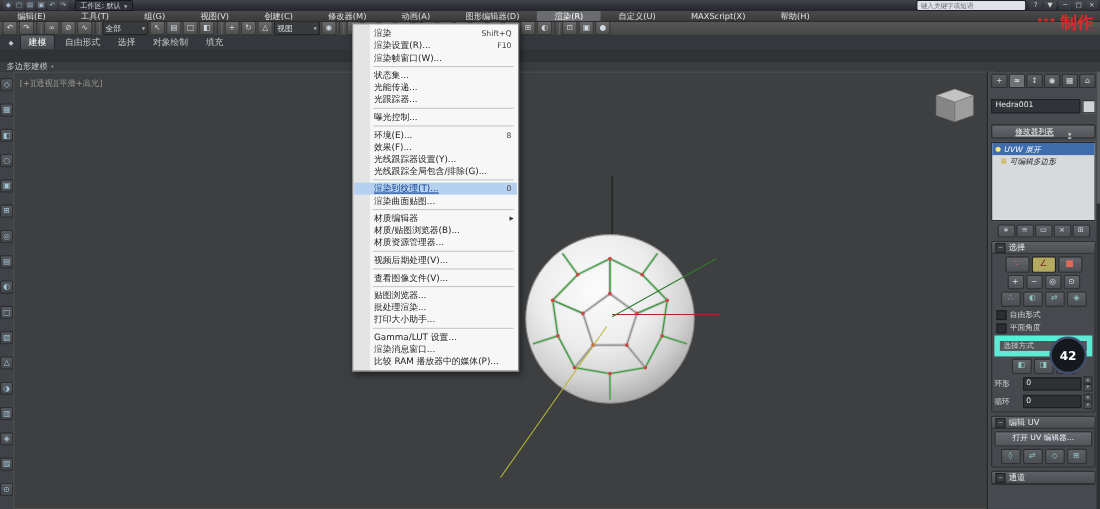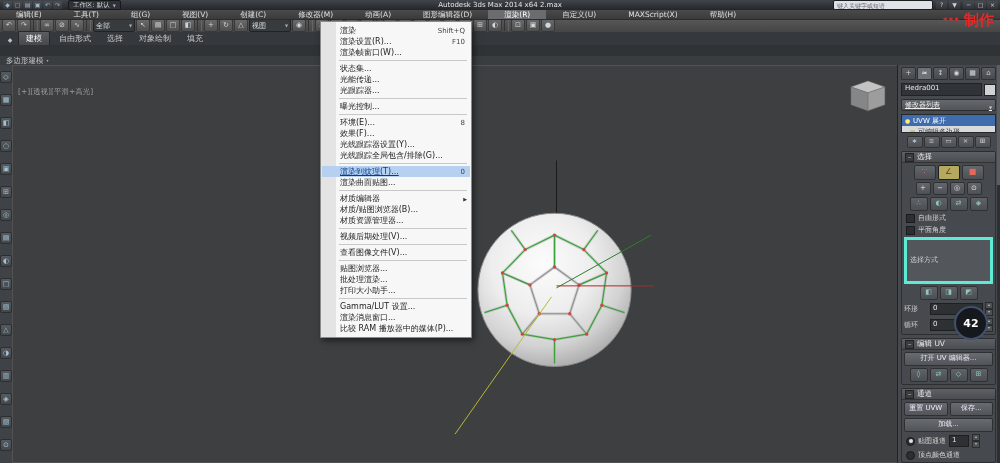--- a/index.html
+++ b/index.html
@@ -58,40 +58,40 @@
   
   #lefttools{position:absolute;left:0;top:65px;width:12px;bottom:0;background:#3f4246;
     border-right:1px solid #26282a;display:flex;flex-direction:column;align-items:center;
     padding-top:6px;gap:11px;}
   .lti{width:10px;height:10px;font-size:7px;line-height:10px;text-align:center;color:#9fc3d8;
     background:linear-gradient(#565a5e,#44474a);border:1px solid #2c2e30;border-radius:2px;flex:0 0 auto;}
 
   
   #viewport{position:absolute;left:12px;top:65px;right:95px;bottom:0;background:#3d3f41;
     border:1px solid #525252;overflow:hidden;}
-  #vplabel{position:absolute;left:5px;top:21px;font-size:7.5px;color:#9a9a9a;z-index:3;}
+  #vplabel{position:absolute;left:5px;top:5px;font-size:7.5px;color:#9a9a9a;z-index:3;}
   #vpsvg{position:absolute;left:0;top:0;width:100%;height:100%;}
 
   
   #cpanel{position:absolute;right:0;top:65px;width:95px;bottom:0;background:#46494d;
     border-left:1px solid #222;font-size:7.5px;display:flex;flex-direction:column;
     padding:2px 4px 0 3px;gap:3px;}
   #cptabs{display:flex;gap:1px;}
   .cpt{flex:1;height:11px;text-align:center;line-height:11px;font-size:7px;color:#cfd4d9;
     background:linear-gradient(#5a5e62,#47494d);border:1px solid #2e3032;border-radius:2px 2px 0 0;}
   .cpt.active{background:#6e7277;color:#fff;}
   #objname{display:flex;align-items:center;gap:2px;height:27px;}
   #objname .nfield{flex:1;height:11px;background:#303338;border:1px solid #202225;color:#e8e8e8;
     font-size:7px;line-height:9px;padding:0 3px;}
   #objname .swatch{width:10px;height:10px;background:#cfd3d6;border:1px solid #222;}
   #modlist{display:flex;align-items:flex-end;height:11px;background:linear-gradient(#65686c,#515458);
-    border:1px solid #2b2d2f;border-radius:2px;padding:0 3px;color:#eee;font-size:7px;text-decoration:underline;}
+    border:1px solid #2b2d2f;border-radius:2px;padding:0 21px;color:#eee;font-size:7px;text-decoration:underline;}
   #modlist .arrow{margin-left:auto;font-size:4px;color:#ccc;}
   #stack{height:70px;background:#d7dadd;border:1px solid #26282a;overflow:hidden;}
-  .srow{display:flex;align-items:center;height:11px;padding:0 2px;gap:2px;color:#222;font-size:7px;}
+  .srow{display:flex;align-items:center;height:11px;padding:0 2px;gap:2px;color:#222;font-size:7px;font-style:italic;}
   .srow.sel{background:#3f6cad;color:#fff;}
   .srow:nth-child(2){padding-left:7px;}
   .sbulb{font-size:6px;color:#c9b23a;width:7px;text-align:center;}
   .srow.sel .sbulb{color:#ffe97a;}
   #stackbtns{display:flex;gap:1px;justify-content:center;}
   .skb{width:14px;height:10px;background:linear-gradient(#61646a,#4c4f53);border:1px solid #303234;
     border-radius:2px;color:#cfd6db;font-size:6.5px;line-height:9px;text-align:center;}
   .rollout{border:1px solid #2c2e30;border-radius:2px;background:#46494d;}
   .rhead{display:flex;align-items:center;gap:3px;height:10px;background:linear-gradient(#5d6064,#4a4d51);
     padding:0 3px;font-size:7.5px;color:#e8e8e8;border-bottom:1px solid #333;}
@@ -105,21 +105,21 @@
   .gsb{width:13px;height:11px;background:linear-gradient(#63666b,#4d5054);border:1px solid #2f3133;
     border-radius:2px;color:#dfe4e8;font-size:7px;line-height:10px;text-align:center;}
   .mib{width:16px;height:12px;background:linear-gradient(#5f6267,#4b4e52);border:1px solid #2f3133;
     border-radius:2px;color:#8fc7c0;font-size:7px;line-height:11px;text-align:center;}
   .chkrow{display:flex;align-items:center;gap:3px;font-size:7px;color:#d5d5d5;padding-left:2px;}
   .chk{width:7px;height:7px;background:#2c2f32;border:1px solid #191b1d;flex:0 0 auto;}
   .radio{width:7px;height:7px;border-radius:50%;background:#2c2f32;border:1px solid #191b1d;
     position:relative;flex:0 0 auto;}
   .radio.checked::after{content:"";position:absolute;left:1.5px;top:1.5px;right:1.5px;bottom:1.5px;
     border-radius:50%;background:#dfe3e6;}
-  .subhead{font-size:7px;color:#cfd4d8;background:#53565a;border:3px solid #5eead4;padding:16px 3px;height:9px;line-height:8px;}
+  .subhead{font-size:7px;color:#cfd4d8;background:#53565a;border:5px solid #5eead4;padding:0 3px;height:9px;line-height:8px;}
   .sprow{display:flex;align-items:center;gap:2px;}
   .splabel{width:24px;color:#d2d2d2;font-size:7px;}
   .spval{flex:1;height:10px;background:#2e3134;border:1px solid #1d1f21;color:#e6e6e6;font-size:7px;
     line-height:9px;padding:0 2px;}
   .spval.mini{flex:0 0 14px;}
   .sparr{width:8px;display:flex;flex-direction:column;}
   .sparr span{height:5px;font-size:4px;line-height:4px;color:#bbb;background:#4e5154;
     border:1px solid #2a2c2e;text-align:center;}
   .wbtn{height:12px;background:linear-gradient(#686b70,#515458);border:1px solid #2e3032;
     border-radius:2px;color:#eef;font-size:7px;line-height:11px;text-align:center;}
@@ -160,21 +160,20 @@
         <div class="tbi">▢</div>
         <div class="tbi">▤</div>
         <div class="tbi">▣</div>
         <div class="tbi">↶</div>
         <div class="tbi">↷</div>
       </div>
     <div id="workspace">
       <span>工作区: 默认</span>
       <span class="caret">▼</span>
     </div>
-    <div id="apptitle">Autodesk 3ds Max 2014 x64   2.max</div>
     <div id="tb-right">
       <input id="searchbox" placeholder="键入关键字或短语" style="">
       <div id="tb-help">
           <div class="tbw">?</div>
           <div class="tbw">▼</div>
         </div>
       <div id="tb-win">
           <div class="tbw">─</div>
           <div class="tbw">□</div>
           <div class="tbw">×</div>
@@ -451,42 +450,20 @@
             <div class="mib">⊞</div>
           </div>
       </div>
     </div>
 
     <div class="rollout">
       <div class="rhead">
         <span class="tog">−</span>
         <span>通道</span>
       </div>
-      <div class="rbody">
-        <div class="btnrow">
-          <div class="wbtn">重置 UVW</div>
-          <div class="wbtn">保存...</div>
-        </div>
-        <div class="btnrow">
-          <div class="wbtn">加载...</div>
-        </div>
-        <div class="chkrow">
-          <span class="radio checked"></span>
-          <span>贴图通道</span>
-          <span class="spval mini">1</span>
-          <span class="sparr">
-              <span>▴</span>
-              <span>▾</span>
-            </span>
-        </div>
-        <div class="chkrow">
-          <span class="radio"></span>
-          <span>顶点颜色通道</span>
-        </div>
-      </div>
     </div>
   </div>
 
   <div id="panel-scrollbar">
       <div class="thumb"></div>
     </div>
 
   <div id="rmenu">
       <div class="mitem">
         <span class="mlabel">渲染</span>

